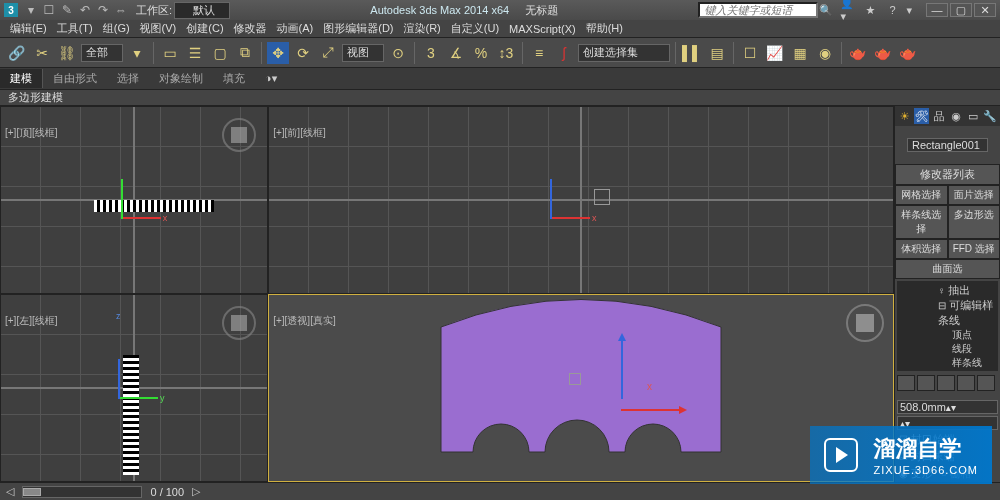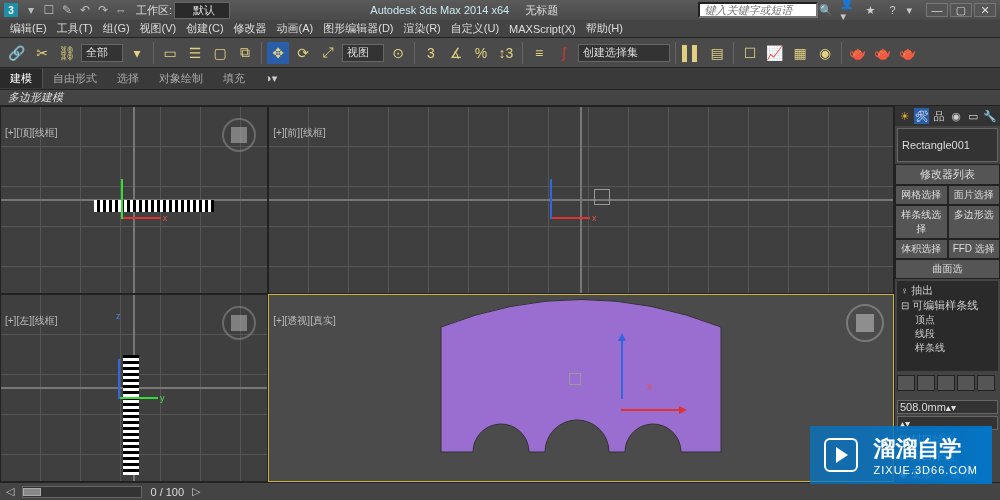--- a/index.html
+++ b/index.html
@@ -19,43 +19,43 @@
 .win-btns span{width:22px;height:14px;background:#555;border:1px solid #777;display:flex;align-items:center;justify-content:center;color:#ddd;}
 .menubar { height:18px; background:#444; display:flex; align-items:center; gap:2px; padding:0 6px; border-bottom:1px solid #222;}
 .menubar span{color:#ddd; padding:0 4px;}
 .toolbar { height:30px; background:#4a4a4a; display:flex; align-items:center; gap:3px; padding:0 6px; border-bottom:1px solid #222;}
 .tb-btn { width:22px; height:22px; display:flex; align-items:center; justify-content:center; color:#e0d080; font-size:14px;}
 .tb-dd { background:#333; border:1px solid #666; color:#ddd; padding:0 14px 0 4px; height:18px; display:flex;align-items:center;}
 .tb-sep{width:1px;height:22px;background:#666;margin:0 2px;}
 .toolbar2 { height:22px; background:#3a3a3a; display:flex; align-items:center; border-bottom:1px solid #222;}
 .tab-sel { background:#2a2a2a; color:#fff; padding:2px 10px; border-right:1px solid #555;}
 .tab { color:#aaa; padding:2px 10px;}
-.subbar { height:16px; background:#444; color:#ddd; padding:0 8px; display:flex;align-items:center; border-bottom:1px solid #222;font-style:italic;}
+.subbar { height:16px; background:#444; color:#ddd; padding:0 8px; display:flex;align-items:center; border-bottom:1px solid #222;}
 .main { display:flex; height:calc(100% - 20px - 18px - 30px - 22px - 16px - 18px); position:relative;}
 .viewstack { flex:1; display:flex; flex-direction:column; position:relative;}
 .vrow { display:flex; flex:1;}
 .viewport { flex:1; border:1px solid #222; position:relative; background:#3f3f3f; overflow:hidden;}
 .viewport.active { border:1px solid #d0b040;}
 .vp-label { position:absolute; top:19px; left:4px; color:#bbb; font-size:10px;}
 .grid-lines::before, .grid-lines::after{content:'';position:absolute;background:repeating-linear-gradient(to right,transparent,transparent 39px,#555 39px,#555 40px),repeating-linear-gradient(to bottom,transparent,transparent 39px,#555 39px,#555 40px);inset:0;}
 .grid-major::before{content:'';position:absolute;inset:0;background:linear-gradient(to right,transparent calc(50% - 1px),#777 calc(50% - 1px),#777 calc(50% + 1px),transparent calc(50% + 1px)),linear-gradient(to bottom,transparent calc(50% - 1px),#777 calc(50% - 1px),#777 calc(50% + 1px),transparent calc(50% + 1px));}
 .axis-xy{position:absolute;width:40px;height:40px;}
 .axis-x{position:absolute;bottom:0;left:0;width:40px;height:2px;background:#d33;}
 .axis-y{position:absolute;bottom:0;left:0;width:2px;height:40px;background:#3d3;}
 .axis-z{position:absolute;bottom:0;left:0;width:2px;height:40px;background:#36d;}
 .axis-lbl{position:absolute;font-size:9px;}
 .right-panel { width:106px; background:#444; border-left:1px solid #222; display:flex; flex-direction:column;}
 .rp-tabs{height:20px;display:flex;background:#333;gap:2px;padding:2px;}
 .rp-tabs span{width:16px;height:16px;display:flex;align-items:center;justify-content:center;font-size:11px;}
-.rp-name{background:#333;color:#ddd;padding:10px 4px;border:1px solid #666;margin:2px;}
+.rp-name{background:#333;color:#ddd;padding:0 4px;border:1px solid #666;margin:12px;}
 .rp-head{background:#555;color:#ddd;padding:2px 4px;text-align:center;border:1px solid #222;}
 .rp-btn-row{display:flex;}
 .rp-btn{flex:1;background:#555;border:1px solid #222;color:#ddd;text-align:center;padding:2px 1px;font-size:10px;}
 .rp-list{background:#2a2a2a;height:90px;padding:2px 4px;margin:2px;}
-.rp-list div{color:#ccc;font-size:10px;line-height:14px;}
+.rp-list div{color:#ccc;font-size:10px;line-height:14px;margin-left:37px;}
 .rp-icons-row{display:flex;gap:2px;padding:2px;flex-wrap:wrap;}
 .rp-icons-row span{width:18px;height:16px;background:#555;border:1px solid #222;}
 .statusbar { height:18px; background:#444; border-top:1px solid #222; display:flex; align-items:center; padding:0 6px; gap:8px;}
 .sb-frame{color:#ddd;}
 .slider-track{width:120px;height:12px;background:#333;border:1px solid #666;position:relative;}
 .slider-thumb{position:absolute;left:0;top:1px;width:18px;height:8px;background:#888;border:1px solid #aaa;}
 .viewcube{position:absolute;top:8px;right:8px;width:40px;height:40px;display:flex;align-items:center;justify-content:center;}
 .viewcube svg{opacity:0.6;}
 .model-shape{position:absolute;left:50%;bottom:10%;transform:translateX(-50%);}
 .gizmo{position:absolute;left:50%;top:40%;width:80px;height:80px;}

